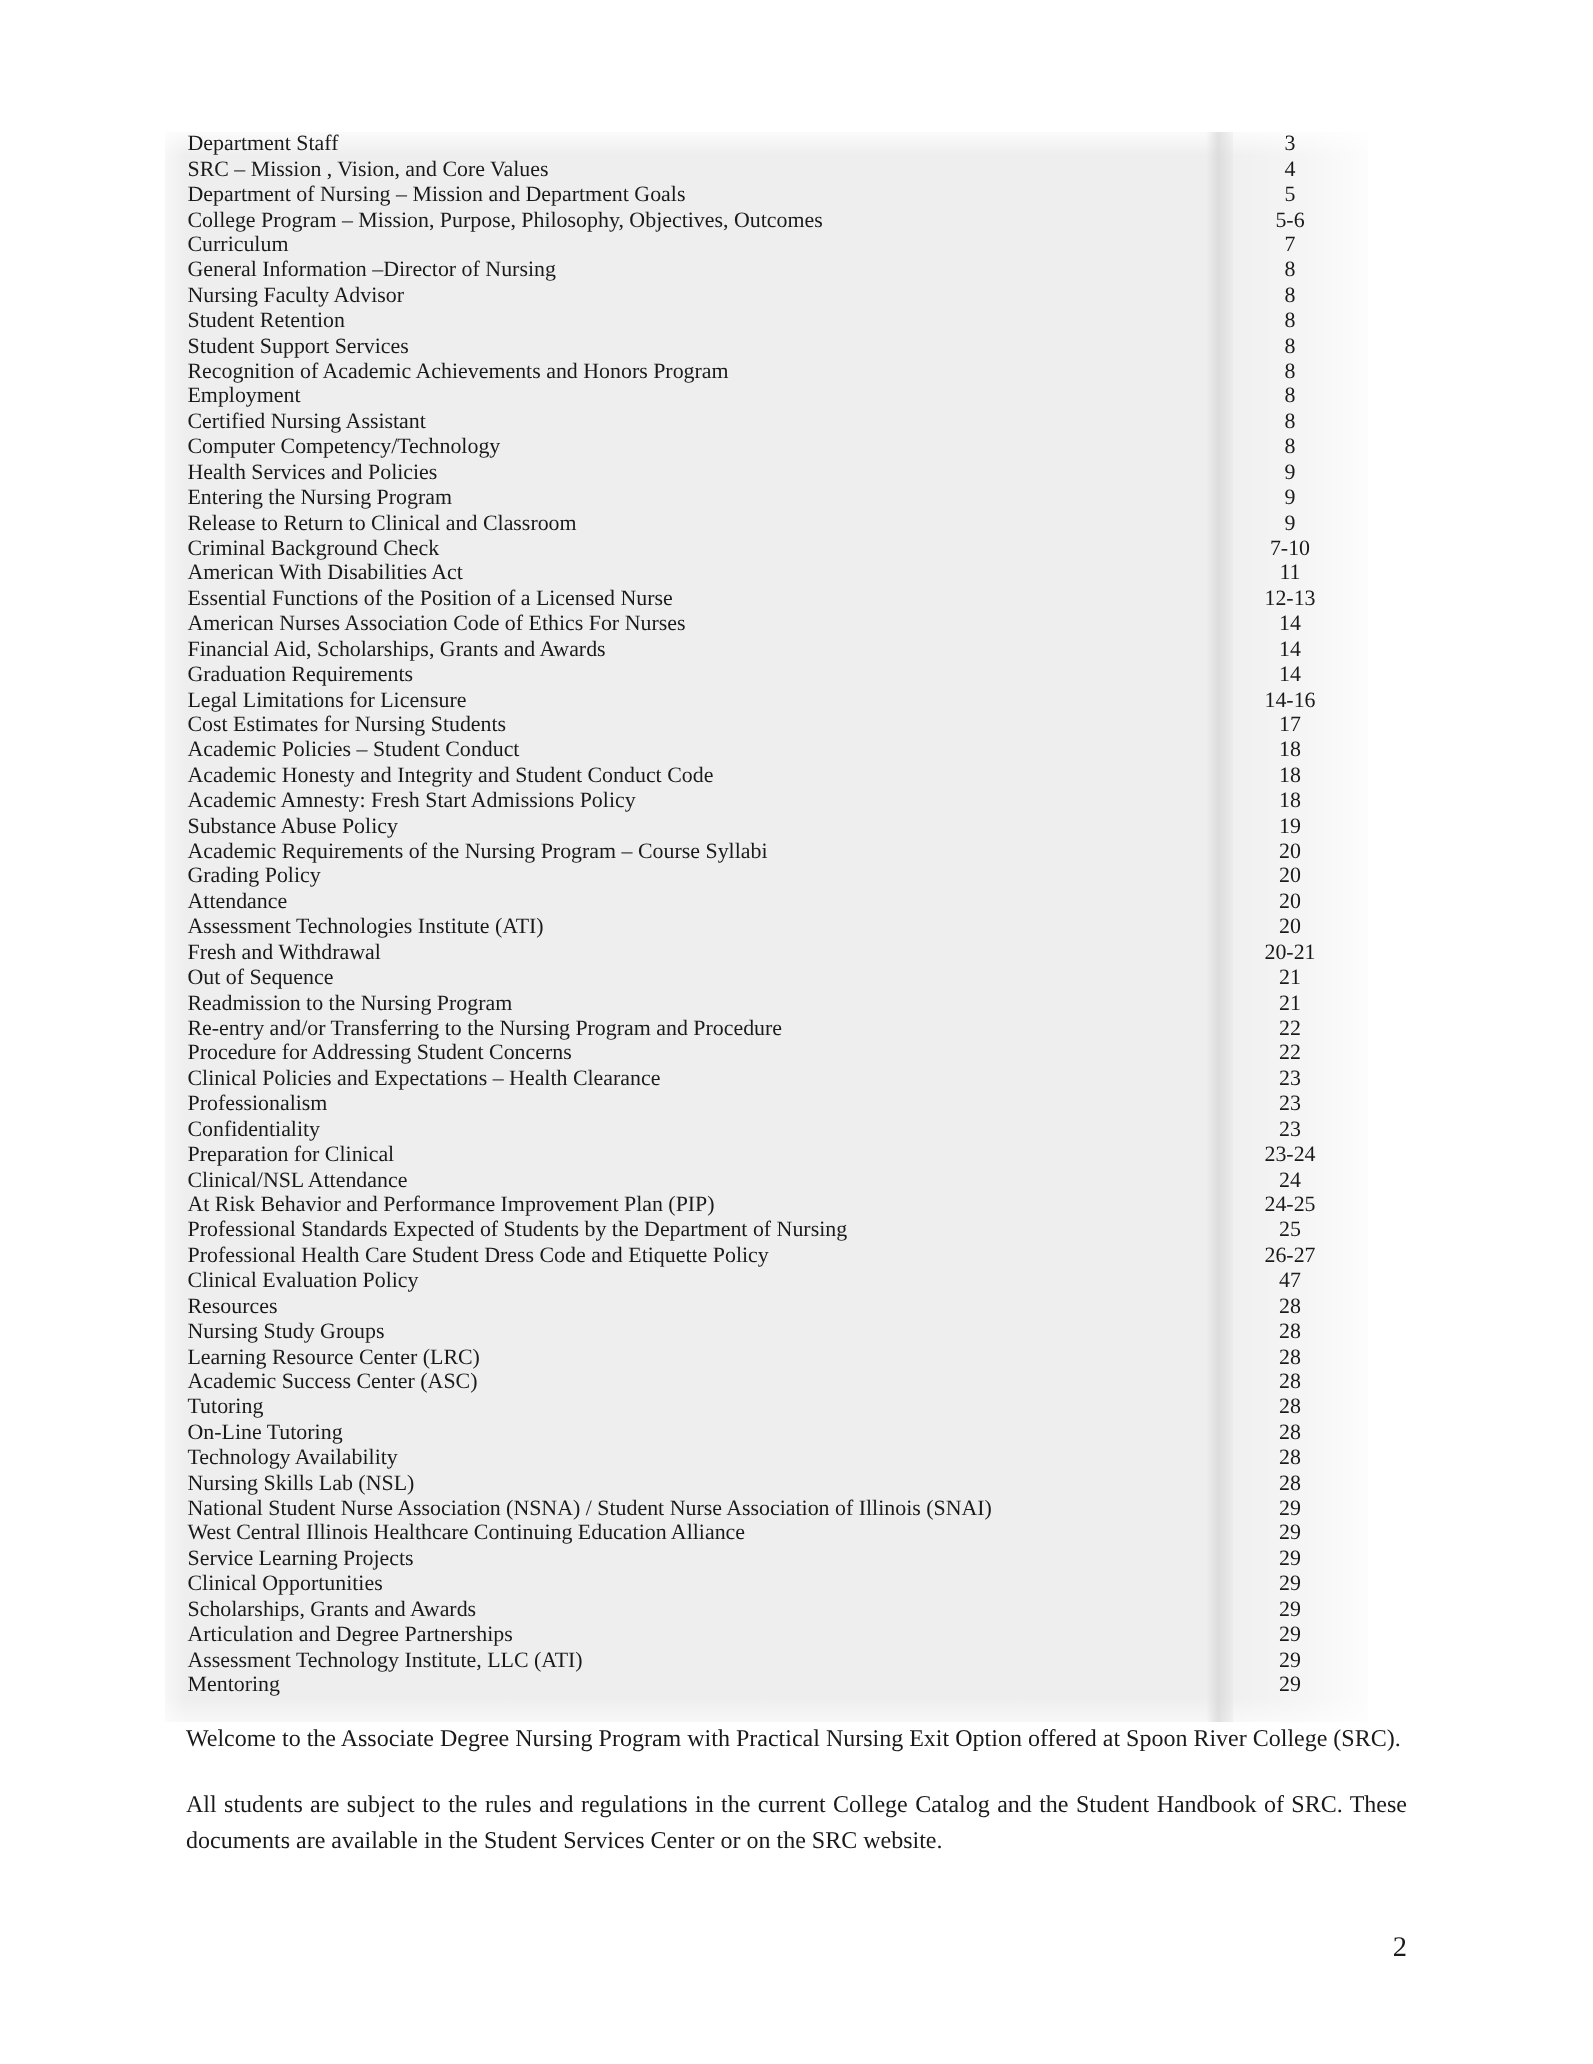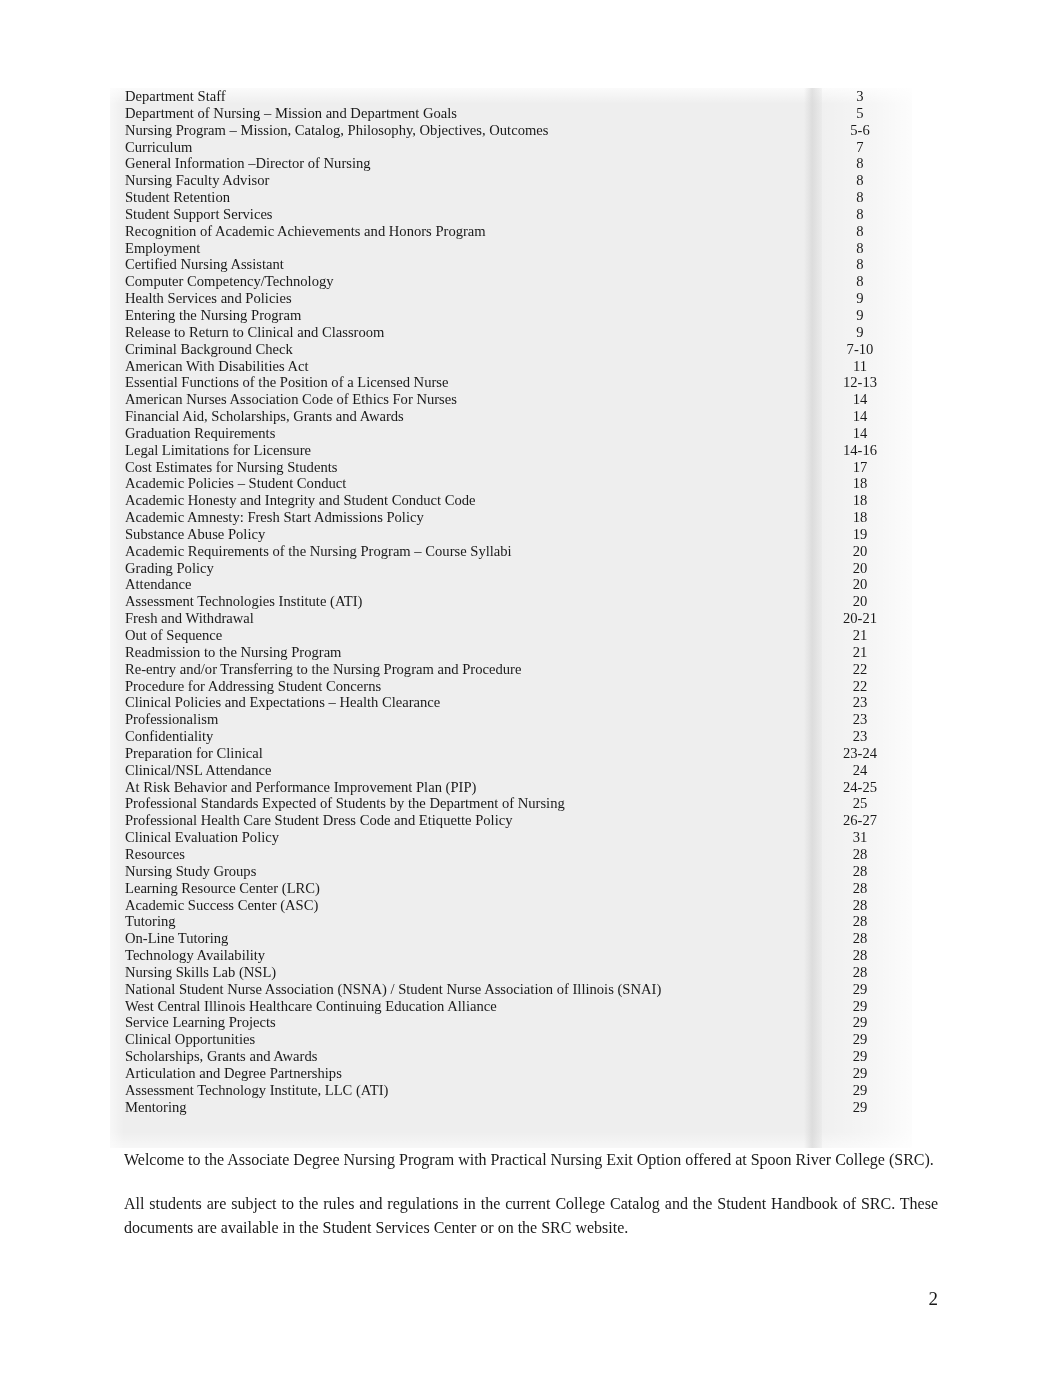--- a/index.html
+++ b/index.html
@@ -120,25 +120,29 @@
 </head>
 <body>
 
 <div id="toc-block">
   <ul class="toc-list" id="toc-list">
       <li class="toc-row">
         <span class="toc-title">Department Staff</span>
         <span class="toc-page">3</span>
       </li>
       <li class="toc-row">
+        <span class="toc-title">SRC – Mission , Vision, and  Core Values</span>
+        <span class="toc-page">4</span>
+      </li>
+      <li class="toc-row">
         <span class="toc-title">Department of Nursing – Mission and Department Goals</span>
         <span class="toc-page">5</span>
       </li>
       <li class="toc-row">
-        <span class="toc-title">Nursing Program – Mission, Catalog, Philosophy, Objectives, Outcomes</span>
+        <span class="toc-title">College Program – Mission, Purpose, Philosophy, Objectives, Outcomes</span>
         <span class="toc-page">5-6</span>
       </li>
       <li class="toc-row">
         <span class="toc-title">Curriculum</span>
         <span class="toc-page">7</span>
       </li>
       <li class="toc-row">
         <span class="toc-title">General Information –Director of Nursing</span>
         <span class="toc-page">8</span>
       </li>
@@ -293,21 +297,21 @@
       <li class="toc-row">
         <span class="toc-title">Professional Standards Expected of Students by the Department of Nursing</span>
         <span class="toc-page">25</span>
       </li>
       <li class="toc-row">
         <span class="toc-title">Professional Health Care Student Dress Code and Etiquette Policy</span>
         <span class="toc-page">26-27</span>
       </li>
       <li class="toc-row">
         <span class="toc-title">Clinical Evaluation Policy</span>
-        <span class="toc-page">31</span>
+        <span class="toc-page">47</span>
       </li>
       <li class="toc-row">
         <span class="toc-title">Resources</span>
         <span class="toc-page">28</span>
       </li>
       <li class="toc-row">
         <span class="toc-title">Nursing Study Groups</span>
         <span class="toc-page">28</span>
       </li>
       <li class="toc-row">

